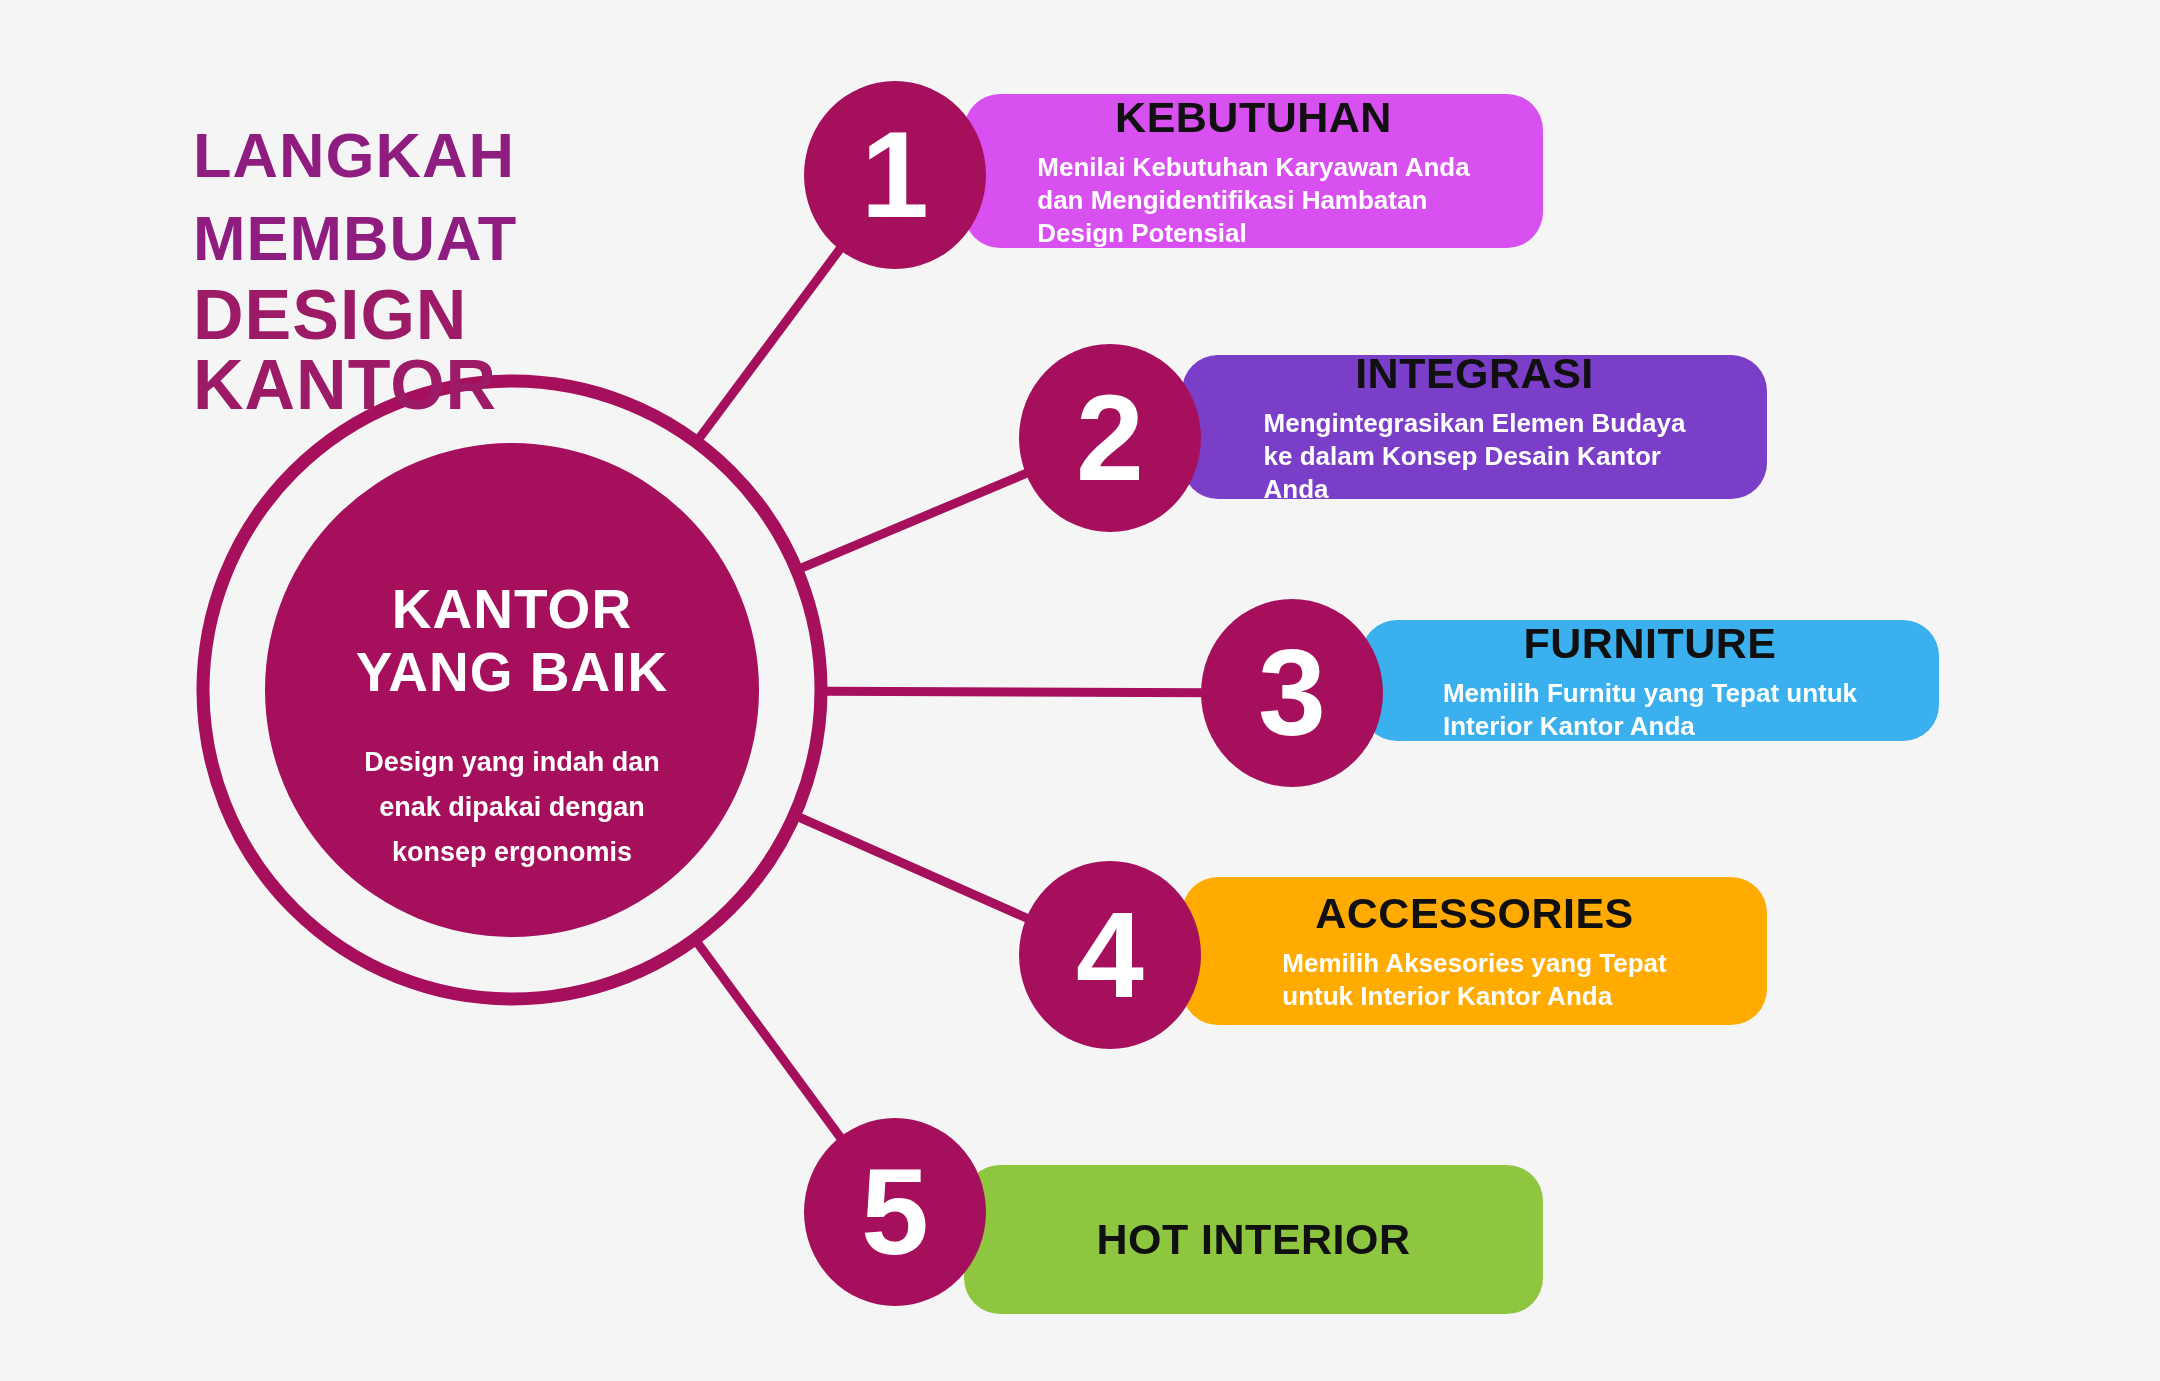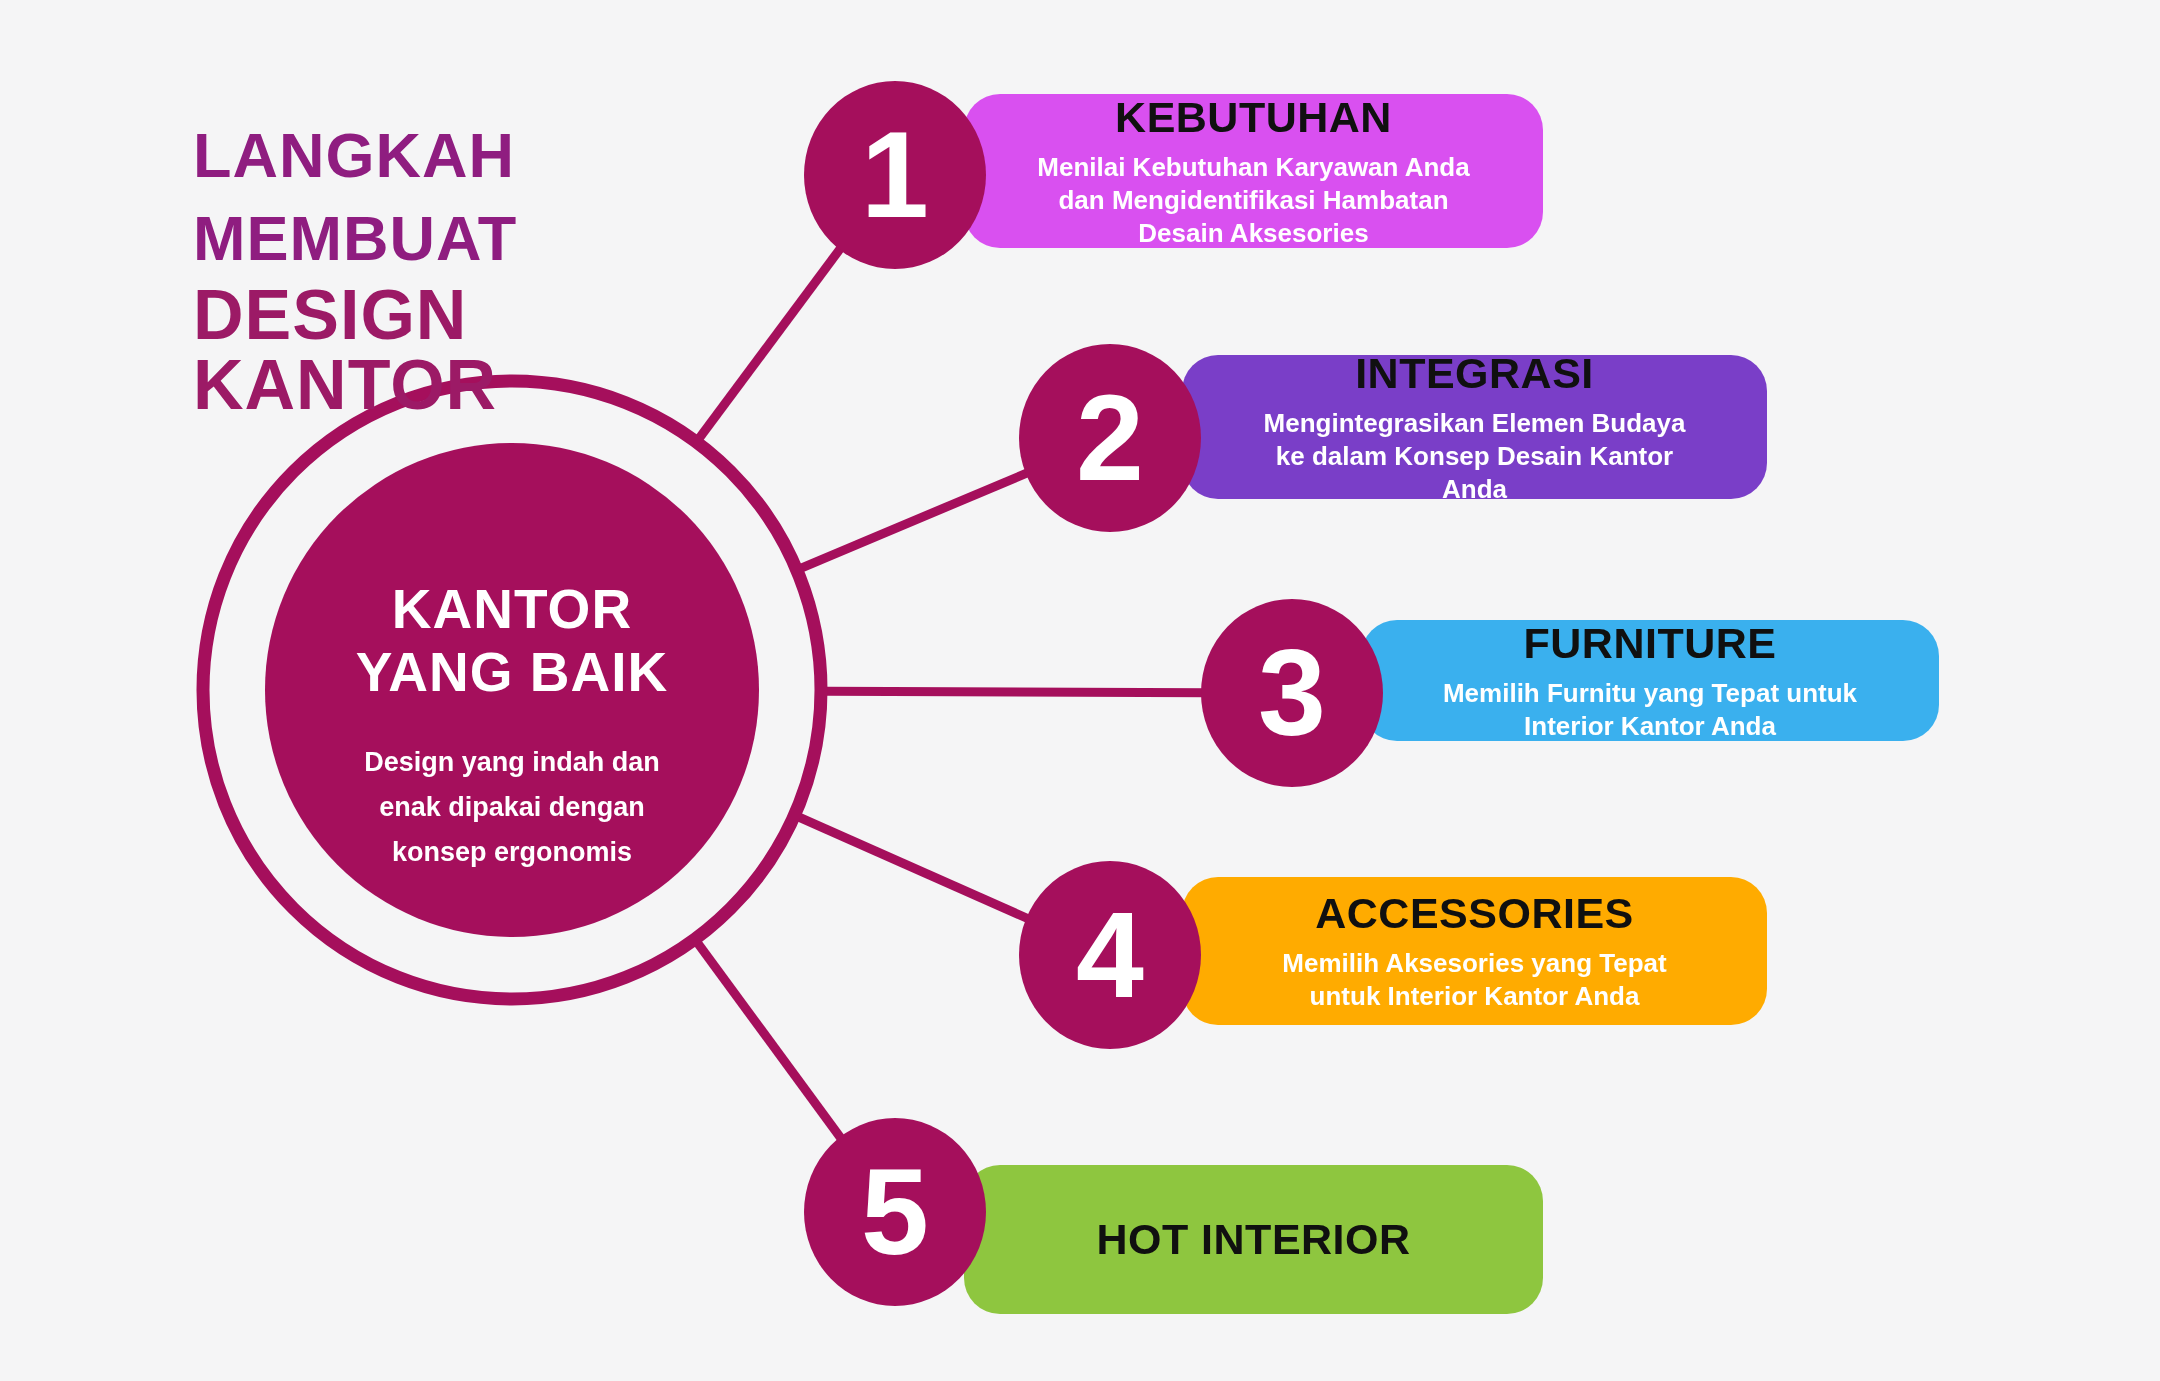--- a/index.html
+++ b/index.html
@@ -20,21 +20,21 @@
   
   .badge{
     position:absolute;width:182px;height:188px;border-radius:50%;
     background:#a50f5c;color:#ffffff;display:flex;align-items:center;justify-content:center;
     font-size:122px;font-weight:800;
   }
   
   .step-box{
     position:absolute;border-radius:36px;box-sizing:border-box;
     display:flex;flex-direction:column;align-items:center;justify-content:center;
-    text-align:center;padding:12px 30px;
+    text-align:left;padding:12px 30px;
   }
   .step-title{font-size:43px;font-weight:800;color:#101010;letter-spacing:0.5px;}
   .step-desc{margin-top:9px;font-size:26px;line-height:33px;color:#ffffff;font-weight:600;}
   
   #box1{left:964px;top:94px;width:579px;height:154px;}
   #box2{left:1182px;top:355px;width:585px;height:144px;}
   #box3{left:1361px;top:620px;width:578px;height:121px;}
   #box4{left:1182px;top:877px;width:585px;height:148px;}
   #box5{left:964px;top:1132px;width:579px;height:149px;margin-top:33px;}
   #badge1{left:804px;top:81px;}
@@ -73,21 +73,21 @@
       <div>enak dipakai dengan</div>
       <div>konsep ergonomis</div>
     </div>
   </div>
 
   <div class="step-box" id="box1" style="background-color: rgb(217, 80, 240);">
     <div class="step-title">KEBUTUHAN</div>
     <div class="step-desc">
       <div>Menilai Kebutuhan Karyawan Anda</div>
       <div>dan Mengidentifikasi Hambatan</div>
-      <div>Desain Aksesories</div>
+      <div>Design Potensial</div>
     </div>
   </div>
 
   <div class="step-box" id="box2" style="background-color: rgb(122, 62, 200);">
     <div class="step-title">INTEGRASI</div>
     <div class="step-desc">
       <div>Mengintegrasikan Elemen Budaya</div>
       <div>ke dalam Konsep Desain Kantor</div>
       <div>Anda</div>
     </div>

